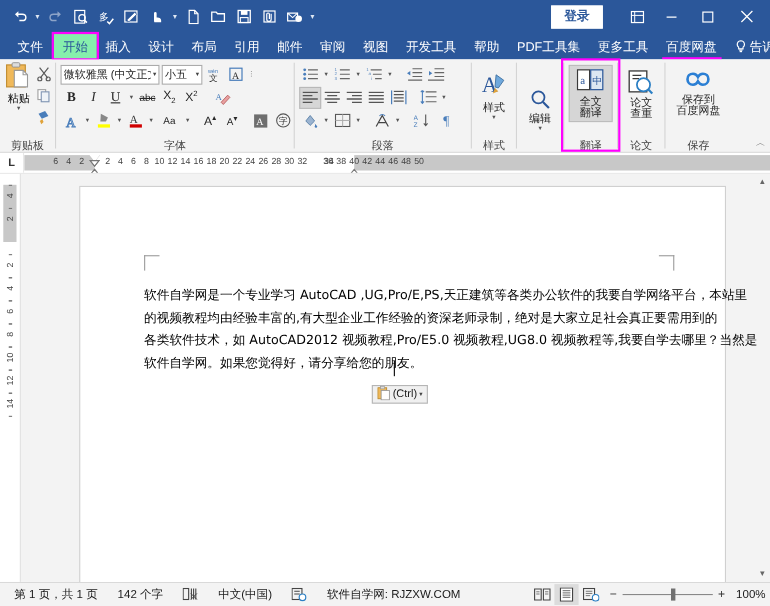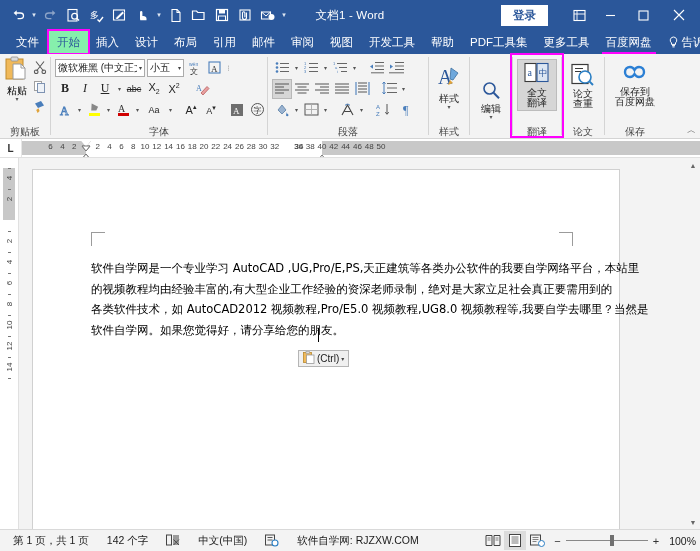--- a/index.html
+++ b/index.html
@@ -135,21 +135,21 @@
   .tabsel {
     width: 22px; flex: 0 0 22px; display: flex; align-items: center; justify-content: center;
     font-size: 10px; color: #333; background: #fff; border-right: 1px solid #e6e6e6;
     font-weight: bold;
   }
   .ruler-track { position: relative; flex: 1; background: #fff; overflow: hidden; }
   .ruler-gray { position: absolute; top: 2px; bottom: 2px; background: #c8c8c8; }
   .rnum { position: absolute; top: 3px; font-size: 8px; color: #444; transform: translateX(-50%); }
 
   
-  .main { flex: 1; display: flex; position: relative; background: #f3f3f3; overflow: hidden; }
+  .main { flex: 1; display: flex; position: relative; background: #f3f3f3; overflow: hidden; gap: 40px; }
   .ruler-v {
     width: 19px; flex: 0 0 19px; background: #fff; position: relative; border-right: 1px solid #e0e0e0;
   }
   .vgray { position: absolute; left: 3px; right: 3px; background: #c8c8c8; }
   .vnum { position: absolute; left: 50%; font-size: 8px; color: #444;
     transform: translate(-50%,-50%) rotate(-90deg); }
   .vtick { position: absolute; left: 8px; width: 3px; height: 1px; background: #777; }
 
   .canvas { flex: 1; position: relative; background: #f3f3f3; overflow: hidden; }
   .page {
@@ -267,21 +267,20 @@
       <div class="qat-btn">
         <svg width="15" height="15" viewBox="0 0 15 15">
             <path d="M1.5 4h9v7h-9z" fill="none" stroke="#fff" stroke-width="1.1"></path>
             <path d="M1.5 4 6 8l4.5-4" fill="none" stroke="#fff" stroke-width="1"></path>
             <circle cx="11.5" cy="9" r="3" fill="#fff"></circle>
           </svg>
       </div>
       <div class="qat-caret">▾</div>
     </div>
 
-    <div class="title-text">文档1  -  Word</div>
 
     <div class="title-right">
       <div class="signin">登录</div>
       <div class="ribbon-display">
         <svg width="13" height="13" viewBox="0 0 13 13">
             <rect x="1" y="1.5" width="11" height="10" fill="none" stroke="#fff" stroke-width="1.1"></rect>
             <path d="M4 1.5v10M1 5h11" stroke="#fff" stroke-width=".9"></path>
           </svg>
       </div>
       <div class="wbtn">

